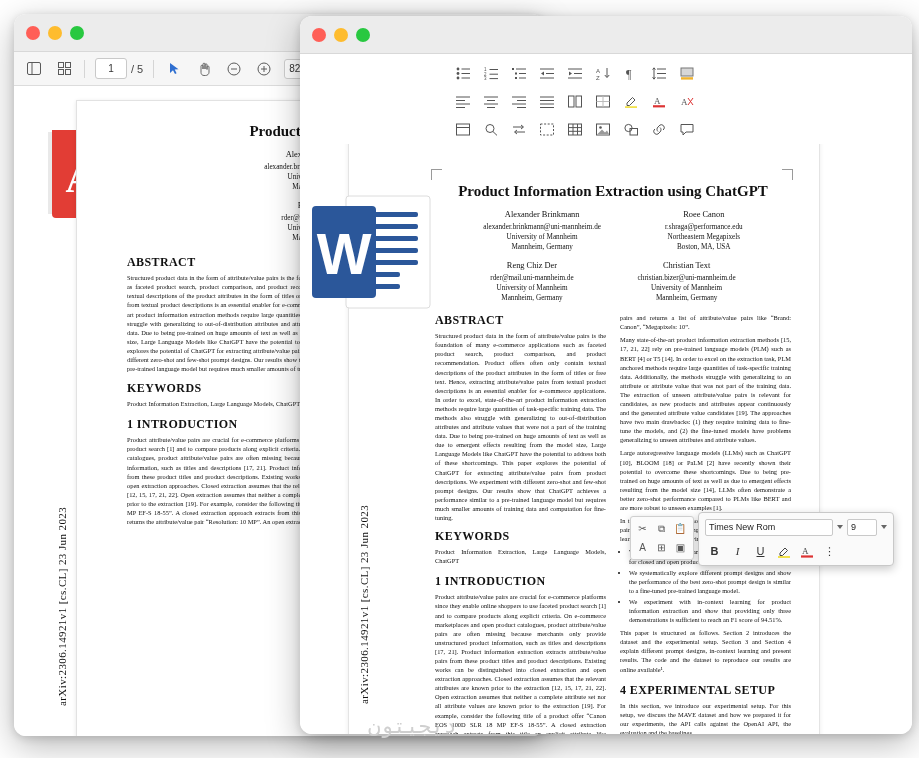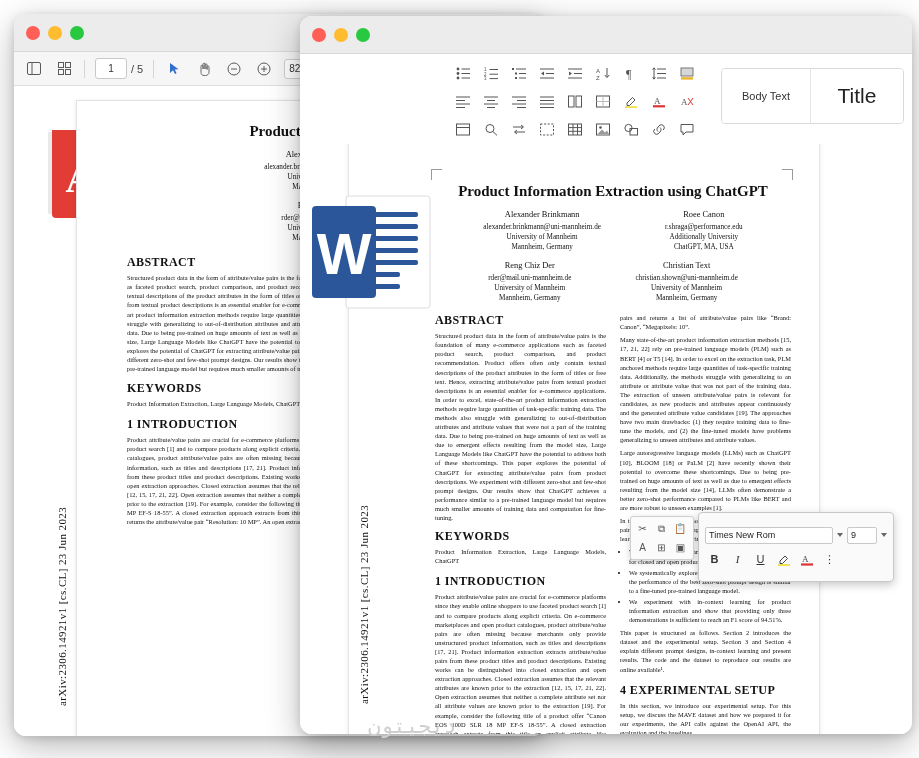--- a/index.html
+++ b/index.html
@@ -184,21 +184,21 @@
 
   
   #mini-toolbar {
     position: absolute;
     left: 398px; top: 368px;
     width: 196px;
     background: #fafafa;
     border: 1px solid #c8c8c8;
     border-radius: 4px;
     box-shadow: 0 3px 10px rgba(0,0,0,0.22);
-    padding: 12px 6px;
+    padding: 4px 6px;
     box-sizing: border-box;
     z-index: 40;
   }
   .mt-row { display: flex; align-items: center; gap: 4px; height: 20px; }
   .mt-row + .mt-row { margin-top: 4px; }
   .mt-font {
     flex: 1; height: 17px; border: 1px solid #c9c9c9; background: #fff;
     border-radius: 2px; font-size: 9px; color: #222; display: flex;
     align-items: center; padding: 0 3px; box-sizing: border-box;
     overflow: hidden; white-space: nowrap;
@@ -634,24 +634,20 @@
               <path d="M8 4.5 A3 3 0 0 1 8 9 L6 11 A3 3 0 0 1 2 7 L3 6" fill="none" stroke="#555"></path>
             </svg>
           </span>
         <span class="r-ico">
             <svg width="15" height="13" viewBox="0 0 15 13">
               <path d="M1 1.5 H13 V9 H6 L3 12 V9 H1Z" fill="none" stroke="#555"></path>
             </svg>
           </span>
       </div>
 
-      <div class="style-gallery">
-        <div class="style-chip">Body Text</div>
-        <div class="style-chip title">Title</div>
-      </div>
     </div>
 
     <div id="word-body">
 
       <div class="arxiv" style="left:58px; top:560px; z-index:5;">arXiv:2306.14921v1  [cs.CL]  23 Jun 2023</div>
 
       <div id="word-page" class="doc">
         <div class="crop" style="left:82px; top:34px;"></div>
         <div class="crop" style="right:26px; top:34px; border-left:none; border-right:1px solid #9a9a9a;"></div>
 
@@ -661,35 +657,35 @@
           <div class="authors" style="gap:64px;">
             <div class="author-block">
               <div class="nm">Alexander Brinkmann</div>
               <div>alexander.brinkmann@uni-mannheim.de</div>
               <div>University of Mannheim</div>
               <div>Mannheim, Germany</div>
             </div>
             <div class="author-block">
               <div class="nm">Roee Canon</div>
               <div>r.shraga@performance.edu</div>
-              <div>Additionally University</div>
-              <div>ChatGPT, MA, USA</div>
+              <div>Northeastern Megapixels</div>
+              <div>Boston, MA, USA</div>
             </div>
           </div>
 
           <div class="authors author-row2" style="gap:64px;">
             <div class="author-block">
               <div class="nm">Reng Chiz Der</div>
               <div>rder@mail.uni-mannheim.de</div>
               <div>University of Mannheim</div>
               <div>Mannheim, Germany</div>
             </div>
             <div class="author-block">
               <div class="nm">Christian Text</div>
-              <div>christian.shown@uni-mannheim.de</div>
+              <div>christian.bizer@uni-mannheim.de</div>
               <div>University of Mannheim</div>
               <div>Mannheim, Germany</div>
             </div>
           </div>
 
           <div class="cols">
             <div class="col">
               <div class="sec-h">ABSTRACT</div>
               <p class="para">Structured product data in the form of attribute/value pairs is the foundation of many e-commerce applications such as faceted product search, product comparison, and product recommendation. Product offers often only contain textual descriptions of the product attributes in the form of titles or free text. Hence, extracting attribute/value pairs from textual product descriptions is an essential enabler for e-commerce applications. In order to excel, state-of-the-art product information extraction methods require large quantities of task-specific training data. The methods also struggle with generalizing to out-of-distribution attributes and attribute values that were not a part of the training data. Due to being pre-trained on huge amounts of text as well as due to emergent effects resulting from the model size, Large Language Models like ChatGPT have the potential to address both of these shortcomings. This paper explores the potential of ChatGPT for extracting attribute/value pairs from product descriptions. We experiment with different zero-shot and few-shot prompt designs. Our results show that ChatGPT achieves a performance similar to a pre-trained language model but requires much smaller amounts of training data and computation for fine-tuning.</p>
               <div class="sec-h" style="margin-top:7px;">KEYWORDS</div>

